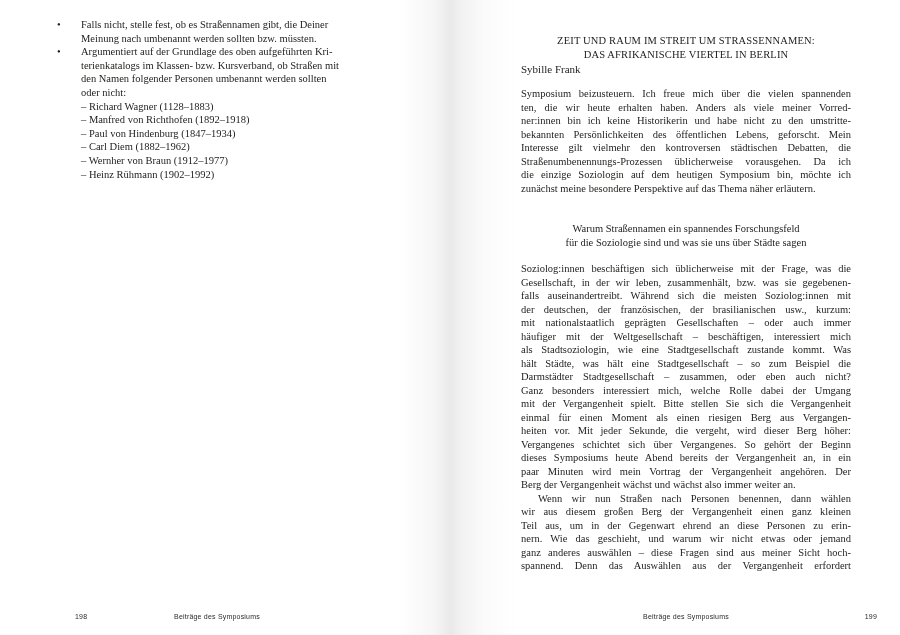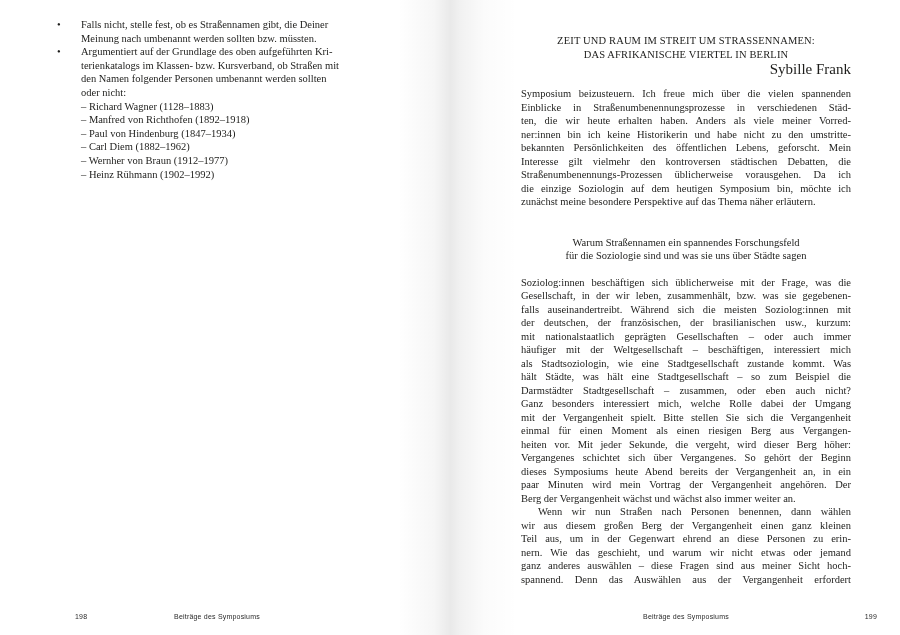--- a/index.html
+++ b/index.html
@@ -65,22 +65,22 @@
     position: absolute;
     left: 521px; top: 22px;
     width: 330px;
     margin-top: 12px;
   }
   .article-title .line {
     line-height: 14px;
     letter-spacing: 0.15px;
   }
   .article-author {
-    text-align: right;
-    font-size: 15px;
+    text-align: left;
+    font-size: 11px;
     line-height: 14px;
     font-family: Liberation Serif, serif;
   }
   .para-1 { margin-top: 11px; }
   .section-heading { margin-top: 27px; }
   .section-heading .line { line-height: 13.5px; }
   .para-2 { margin-top: 13px; }
   .para-3 { margin-top: 0; }
 
   
@@ -135,21 +135,20 @@
 
     <div class="article-title centered">
         <div class="line">ZEIT UND RAUM IM STREIT UM STRASSENNAMEN:</div>
         <div class="line last-line">DAS AFRIKANISCHE VIERTEL IN BERLIN</div>
       </div>
 
     <div class="article-author">Sybille Frank</div>
 
     <div class="para-1 justified">
         <div class="line">Symposium beizusteuern. Ich freue mich über die vielen spannenden</div>
-        <div class="line">Einblicke in Straßenumbenennungsprozesse in verschiedenen Städ-</div>
         <div class="line">ten, die wir heute erhalten haben. Anders als viele meiner Vorred-</div>
         <div class="line">ner:innen bin ich keine Historikerin und habe nicht zu den umstritte-</div>
         <div class="line">bekannten Persönlichkeiten des öffentlichen Lebens, geforscht. Mein</div>
         <div class="line">Interesse gilt vielmehr den kontroversen städtischen Debatten, die</div>
         <div class="line">Straßenumbenennungs-Prozessen üblicherweise vorausgehen. Da ich</div>
         <div class="line">die einzige Soziologin auf dem heutigen Symposium bin, möchte ich</div>
         <div class="line last-line">zunächst meine besondere Perspektive auf das Thema näher erläutern.</div>
       </div>
 
     <div class="section-heading centered">

